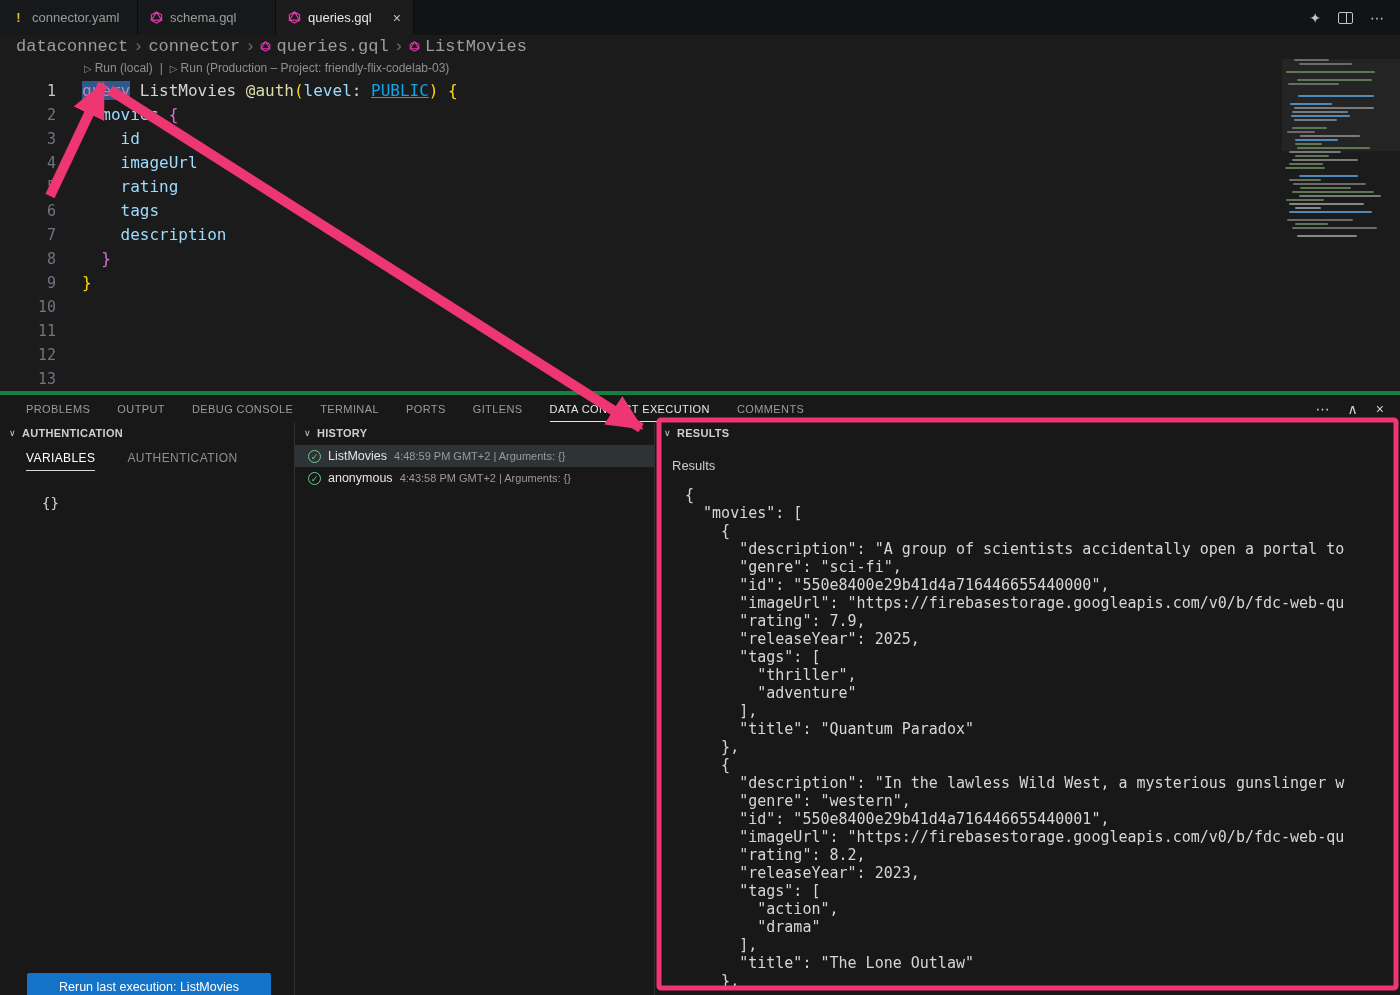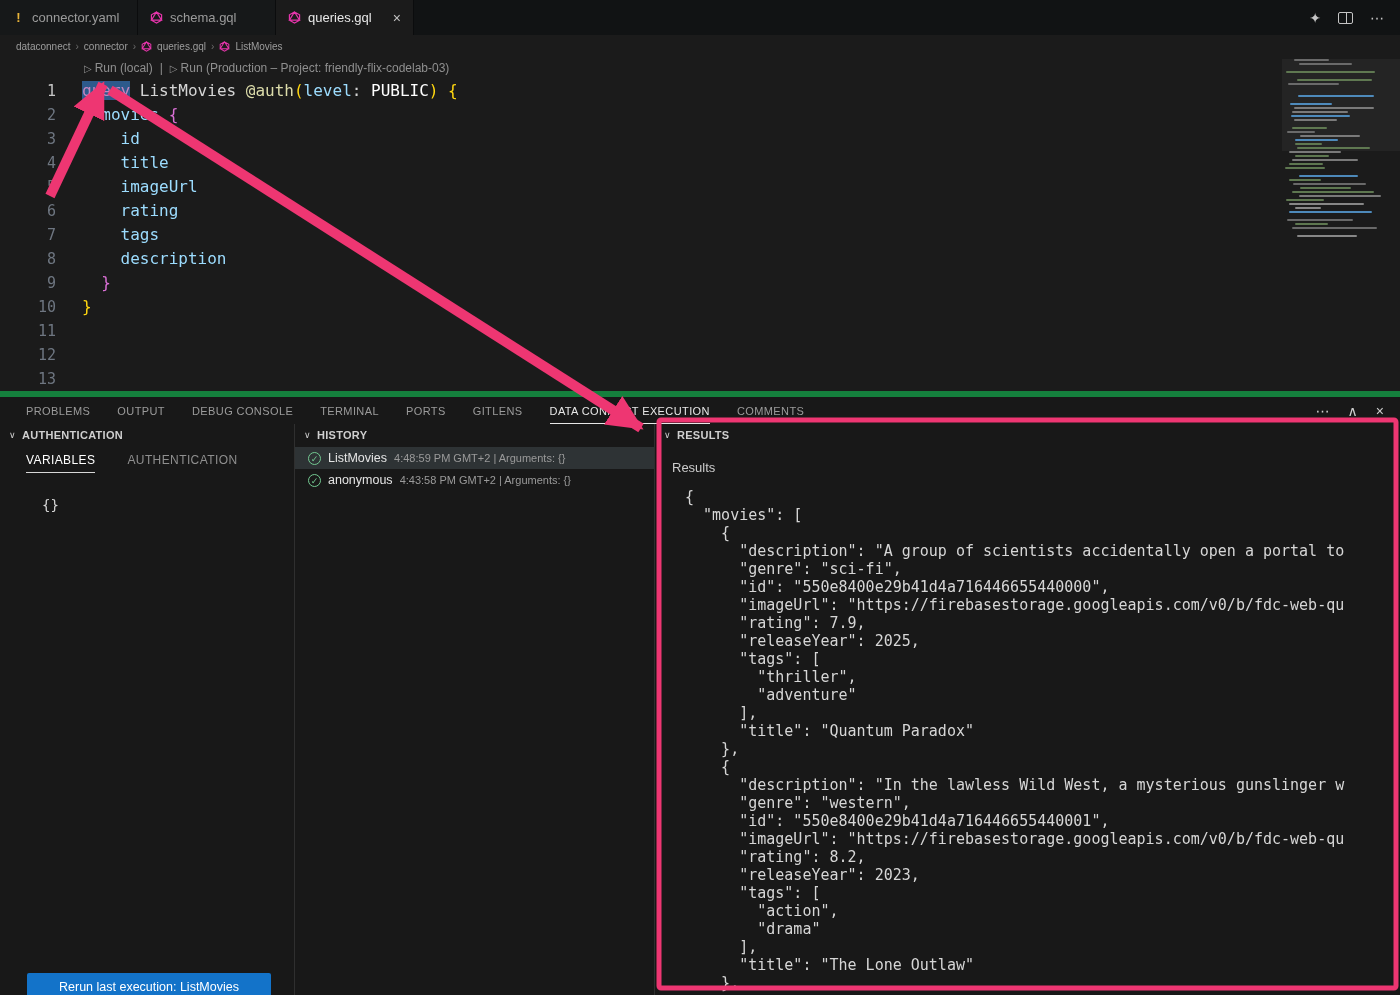--- a/index.html
+++ b/index.html
@@ -14,51 +14,51 @@
          border-right:1px solid #0b0c0d; color:#9b9b9b; font-size:13px; min-width:138px; cursor:pointer; }
   .tab.active { background:#1b1b1b; color:#e8e8e8; }
   .tab-label { white-space:nowrap; }
   .tab-close { margin-left:auto; padding-left:10px; font-size:14px; color:#c2c2c2; }
   .yaml-icon { color:#e8b339; font-weight:bold; font-size:13px; width:13px; text-align:center; }
   .tabbar-actions { margin-left:auto; display:flex; align-items:center; gap:17px; padding-right:16px; color:#c5c5c5; font-size:14px; }
   .split-icon { display:inline-block; width:15px; height:12px; border:1px solid #c5c5c5; border-radius:2px; position:relative; }
   .split-icon::after { content:""; position:absolute; top:0; bottom:0; left:55%; width:1px; background:#c5c5c5; }
 
   
-  .breadcrumb { display:flex; align-items:center; height:22px; padding-left:16px; font-size:10px; color:#9d9d9d; background:#1b1b1b; }
+  .breadcrumb { display:flex; align-items:center; height:22px; padding-left:16px; font-size:17px; color:#9d9d9d; background:#1b1b1b;font-family:Liberation Mono, monospace; }
   .bc-item { display:flex; align-items:center; gap:5px; cursor:pointer; }
   .bc-sep { color:#6d6d6d; margin:0 5px; }
 
   
   .editor { position:relative; height:334px; background:#1b1b1b; font-family:"DejaVu Sans Mono", monospace; }
   .codelens { height:22px; display:flex; align-items:center; gap:7px; padding-left:84px; font-size:12px; color:#8f8f8f; font-family:"Liberation Sans", sans-serif; }
   .cl-link { display:flex; align-items:center; gap:3px; cursor:pointer; }
   .cl-play { font-size:10px; }
   .code-wrap { display:flex; }
   .gutter { width:56px; text-align:right; color:#6e7681; font-size:15px; flex:none; }
   .gutter .ln { height:24px; line-height:24px; }
   .gutter .ln.active { color:#c6c6c6; }
   .code { margin-left:26px; font-size:16px; color:#d4d4d4; }
   .code .cl { height:24px; line-height:24px; white-space:pre; }
   .kw    { color:#c586c0; }
   .sel   { background:#2d5a8c; }
   .opname{ color:#d4d4d4; }
   .dec   { color:#dcdcaa; }
   .field { color:#9cdcfe; }
-  .const { color:#ffffff; }
+  .const { color:#0ea5e9;text-decoration:underline; }
   .b1    { color:#ffd710; }
   .b2    { color:#da70d6; }
 
   
   .minimap { position:absolute; top:2px; right:0; width:118px; height:184px; }
   .mm-slider { position:absolute; top:0; left:0; right:0; height:92px; background:rgba(255,255,255,0.045); }
   .mm-bar { height:2px; margin-bottom:2px; border-radius:1px; opacity:0.85; }
 
   
-  .panel { position:absolute; left:0; top:391px; right:0; bottom:0; background:#181818; border-top:6px solid #15803d; }
+  .panel { position:absolute; left:0; top:391px; right:0; bottom:0; background:#181818; border-top:4px solid #15803d; }
   .panel-tabbar { display:flex; align-items:center; height:27px; padding:0 16px 0 26px; }
   .panel-tabs { display:flex; gap:27px; }
   .ptab { font-size:11px; letter-spacing:0.4px; color:#9b9b9b; line-height:26px; white-space:nowrap; cursor:pointer; }
   .ptab.active { color:#e7e7e7; box-shadow:inset 0 -1px 0 #e7e7e7; }
   .panel-actions { margin-left:auto; display:flex; gap:18px; color:#cfcfcf; font-size:14px; }
   .panel-actions span { cursor:pointer; }
   .panel-body { position:absolute; top:27px; left:0; right:0; bottom:0; display:flex; }
   .col { position:relative; }
   .col.config  { width:295px; border-right:1px solid #2f2f2f; }
   .col.history { width:360px; border-right:1px solid #2f2f2f; }
@@ -167,21 +167,20 @@
           <div class="ln">9</div>
           <div class="ln">10</div>
           <div class="ln">11</div>
           <div class="ln">12</div>
           <div class="ln">13</div>
         </div>
       <div class="code">
           <div class="cl"><span class="kw sel">query</span><span> </span><span class="opname">ListMovies</span><span> </span><span class="dec">@auth</span><span class="b1">(</span><span class="field">level</span><span>: </span><span class="const">PUBLIC</span><span class="b1">)</span><span> </span><span class="b1">{</span></div>
           <div class="cl"><span>  </span><span class="field">movies</span><span> </span><span class="b2">{</span></div>
           <div class="cl"><span>    </span><span class="field">id</span></div>
-          <div class="cl"><span>    </span><span class="field">title</span></div>
           <div class="cl"><span>    </span><span class="field">imageUrl</span></div>
           <div class="cl"><span>    </span><span class="field">rating</span></div>
           <div class="cl"><span>    </span><span class="field">tags</span></div>
           <div class="cl"><span>    </span><span class="field">description</span></div>
           <div class="cl"><span>  </span><span class="b2">}</span></div>
           <div class="cl"><span class="b1">}</span></div>
           <div class="cl"></div>
         </div>
     </div>
     <div class="minimap">

